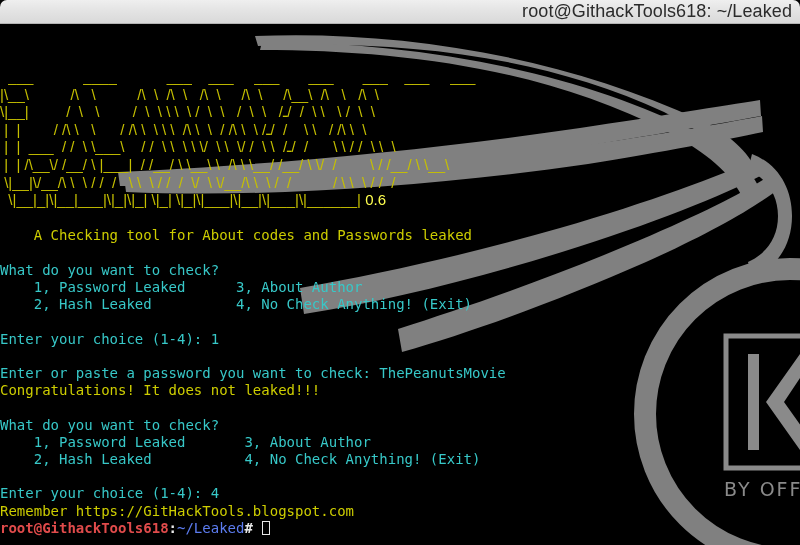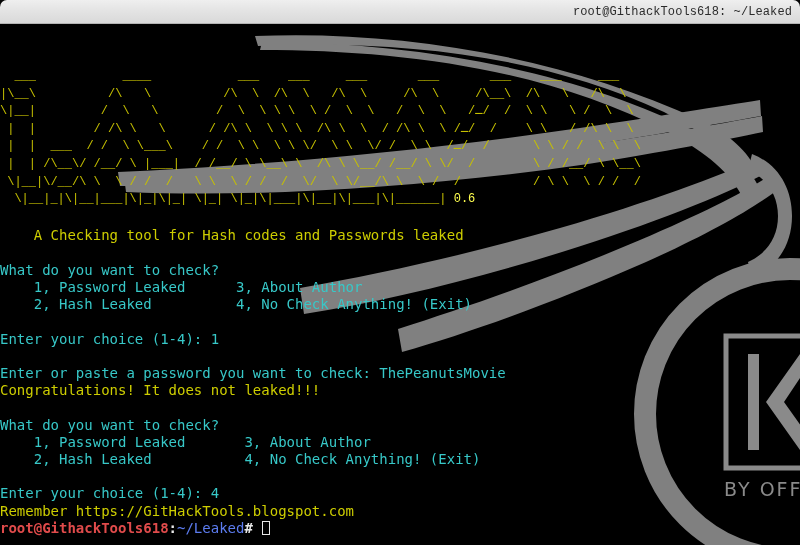--- a/index.html
+++ b/index.html
@@ -31,22 +31,22 @@
     background: linear-gradient(to bottom, #efefef 0%, #e4e4e4 45%, #d9d9d9 100%);
     border-bottom: 1px solid #b4b4b4;
     border-top-left-radius: 7px;
     border-top-right-radius: 7px;
     box-sizing: border-box;
     display: flex;
     align-items: center;
     justify-content: flex-end;
   }
   #titlebar-text {
-    font-family: Liberation Mono, monospace;
-    font-size: 12px;
+    font-family: Liberation Sans, sans-serif;
+    font-size: 18px;
     color: #2b2b2b;
     padding-right: 8px;
     white-space: nowrap;
     letter-spacing: 0.1px;
   }
 
   
   #terminal {
     position: absolute;
     left: 0; top: 24px;
@@ -83,22 +83,22 @@
   
   .c-yellow   { color: #cdcd00; }
   .c-cyan     { color: #37c8c8; }
   .c-red      { color: #e04b4b; font-weight: bold; }
   .c-blue     { color: #5c7cf0; font-weight: normal; }
   .c-white    { color: #e8e8e8; font-weight: bold; }
 
   #banner {
     position: absolute;
     left: 0; top: 44px;
-    font-family: Liberation Mono, monospace;
-    font-size: 12px;
+    font-family: Liberation Sans, sans-serif;
+    font-size: 15px;
     line-height: 17.6px;
     color: #c6c000;
     white-space: pre;
     letter-spacing: -0.35px;
   }
   #banner .ver { color: #ffff4f; letter-spacing: 0px; }
 
   #tagline {
     position: absolute;
     left: 0; top: 203px;
@@ -174,19 +174,19 @@
       <div id="banner"><span>  ___            ____            ___    ___     ___       ___       ___    ___     ___ 
 |\__\          /\   \          /\  \  /\  \   /\  \     /\  \     /\__\  /\   \   /\  \
 \|__|         /  \   \        /  \  \ \ \  \ /  \  \   /  \  \   /ـ/  /  \ \   \ /  \  \
  |  |        / /\ \   \      / /\ \  \ \ \  /\ \  \  / /\ \  \ /ـ/  /    \ \   / /\ \  \
  |  |  ___  / /  \ \___\    / /  \ \  \ \ \/  \ \  \/ /  \ \  /ـ/  /      \ \ / /  \ \  \
  |  | /\__\/ /__/ \ |___|  / /__/ \ \__\ \  /\ \ \__/ /__/ \ \/  /        \ / /__/ \ \__\
  \|__|\/__/\ \  \ / /  /   \ \  \ / /  /  \/  \ \/__/\ \  \ /  /          / \ \  \ / /  /
   \|__|_|\|__|___|\|_|\|_| \|_| \|_|\|___|\|__|\|___|\|______| </span><span class="ver">0.6</span></div>
 
       
-      <div id="tagline" class="c-yellow row">    A Checking tool for Hash codes and Passwords leaked</div>
+      <div id="tagline" class="c-yellow row">    A Checking tool for About codes and Passwords leaked</div>
 
       
       <div id="body-lines"><div class="row c-cyan">What do you want to check?</div><div class="row c-cyan">    1, Password Leaked      3, About Author</div><div class="row c-cyan">    2, Hash Leaked          4, No Check Anything! (Exit)</div><div class="row c-cyan">&nbsp;</div><div class="row c-cyan">Enter your choice (1-4): 1</div><div class="row c-cyan">&nbsp;</div><div class="row c-cyan">Enter or paste a password you want to check: ThePeanutsMovie</div><div class="row c-yellow">Congratulations! It does not leaked!!!</div><div class="row c-cyan">&nbsp;</div><div class="row c-cyan">What do you want to check?</div><div class="row c-cyan">    1, Password Leaked       3, About Author</div><div class="row c-cyan">    2, Hash Leaked           4, No Check Anything! (Exit)</div><div class="row c-cyan">&nbsp;</div><div class="row c-cyan">Enter your choice (1-4): 4</div><div class="row c-yellow">Remember https://GitHackTools.blogspot.com</div><div class="row"><span class="c-red">root@GithackTools618</span><span class="c-white">:</span><span class="c-blue">~/Leaked</span><span class="c-white">#</span> <span class="cursor"></span></div></div>
     </div>
   </div>
 </div>
 
 </body></html>

